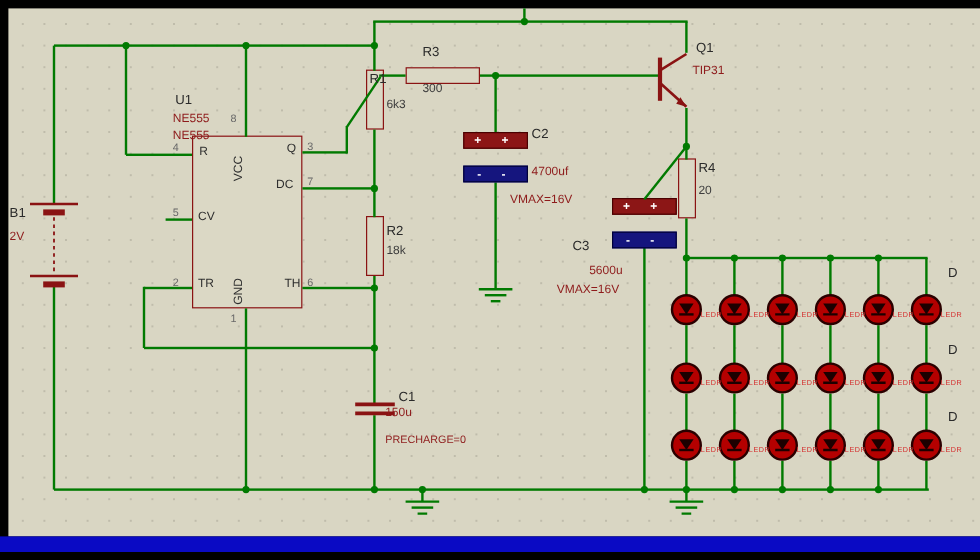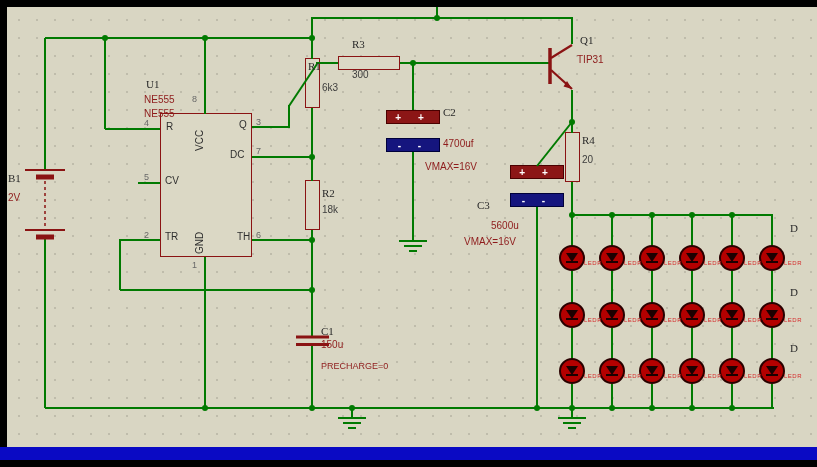--- a/index.html
+++ b/index.html
@@ -13,21 +13,21 @@
   .box{position:absolute;border:1.5px solid #8a1313;background:#dbd8c5;z-index:1;box-sizing:border-box;}
   .wire{position:absolute;background:#017a01;z-index:2;}
   .wh{height:2px}.wv{width:2px}
   .dot{position:absolute;width:6px;height:6px;border-radius:50%;background:#017a01;z-index:3;}
   .overlay{position:absolute;left:0;top:0;z-index:4;}
   .plate{position:absolute;width:54px;height:14px;z-index:4;color:#fff;font-size:10px;
          line-height:13px;text-align:center;letter-spacing:7px;font-weight:bold;box-sizing:border-box;}
   .ppos{background:#8c1616;border:1px solid #4a0000;}
   .pneg{background:#15157e;border:1px solid #00003a;}
   .lbl{position:absolute;font-size:10px;color:#2e2e2e;white-space:nowrap;z-index:5;}
-  .ref{font-size:11px;color:#2a2a2a;font-family:Liberation Serif, serif;}
+  .ref{font-size:11px;color:#2a2a2a;}
   .val{color:#8e1b1b;}
   .rval{color:#3d3d3d;}
   .num{font-size:9px;color:#686868;}
   .pname{color:#2f2f2f;}
   .tiny{font-size:6px;color:#d42a2a;letter-spacing:.5px;}
   .vtext{transform:rotate(-90deg);transform-origin:0 0;}
 </style>
 </head>
 <body>
 
@@ -273,21 +273,21 @@
 <div class="lbl ref" style="left:322px;top:187px">R2</div>
 <div class="lbl rval" style="left:322px;top:204px">18k</div>
 <div class="lbl ref" style="left:352px;top:38px">R3</div>
 <div class="lbl rval" style="left:352px;top:69px">300</div>
 <div class="lbl ref" style="left:582px;top:134px">R4</div>
 <div class="lbl rval" style="left:582px;top:154px">20</div>
 
 <div class="lbl ref" style="left:580px;top:34px">Q1</div>
 <div class="lbl val" style="left:577px;top:54px">TIP31</div>
 
-<div class="lbl ref" style="left:321px;top:325px">C1</div>
+<div class="lbl ref" style="left:332px;top:325px">C1</div>
 <div class="lbl val" style="left:321px;top:339px">150u</div>
 <div class="lbl val" style="left:321px;top:361px;font-size:9px">PRECHARGE=0</div>
 
 <div class="lbl ref" style="left:443px;top:106px">C2</div>
 <div class="lbl val" style="left:443px;top:138px">4700uf</div>
 <div class="lbl val" style="left:425px;top:161px">VMAX=16V</div>
 
 <div class="lbl ref" style="left:477px;top:199px">C3</div>
 <div class="lbl val" style="left:491px;top:220px">5600u</div>
 <div class="lbl val" style="left:464px;top:236px">VMAX=16V</div>

